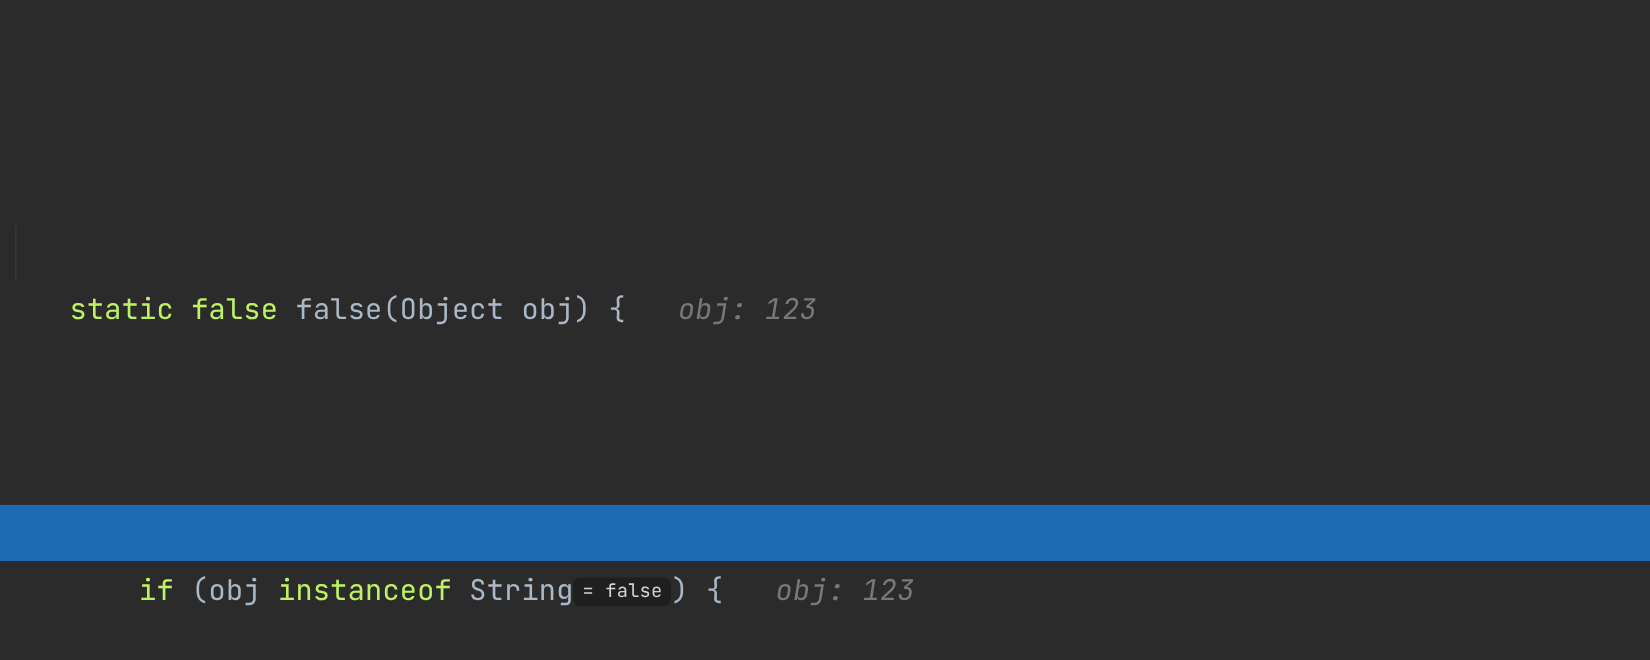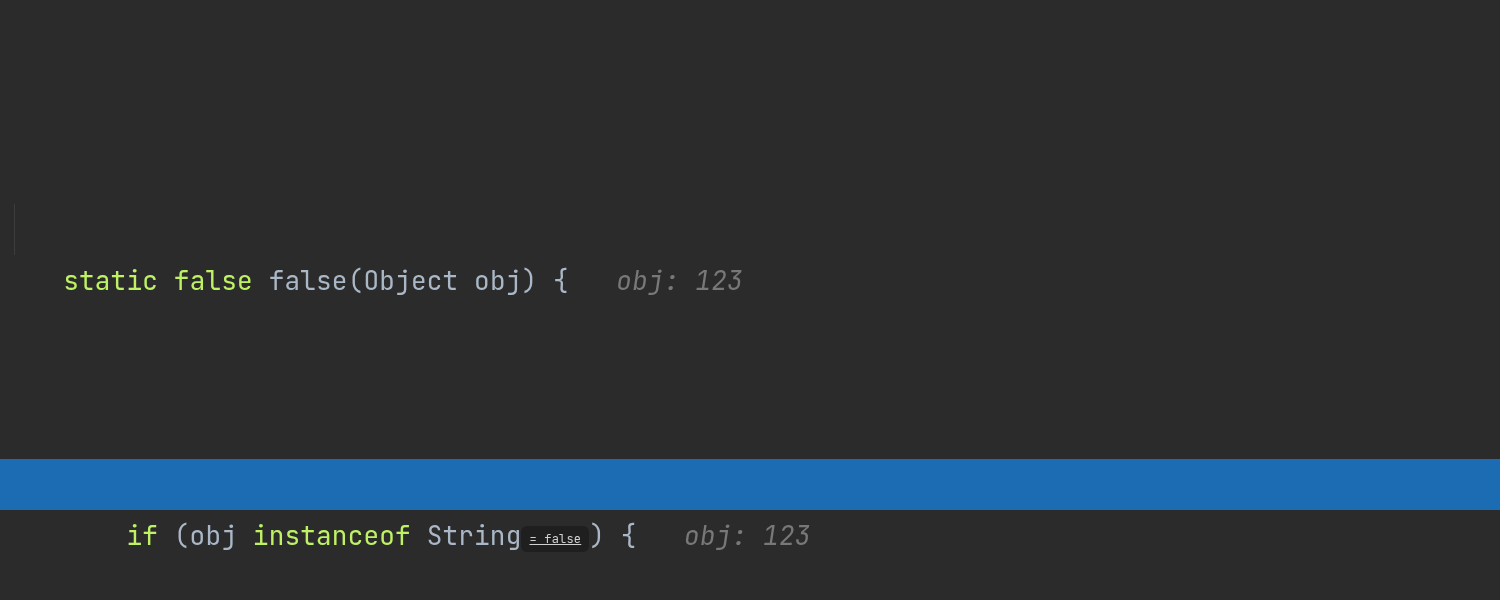--- a/index.html
+++ b/index.html
@@ -32,29 +32,28 @@
     background: #3d3d3d;
   }
   .hl-line {
     background: #1b6cb3;
     height: 51px;
   }
   .kw   { color: #bef264; }
   .hint { color: #787878; font-style: italic; }
   .badge {
     display: inline-block;
-    font-size: 12px;
+    font-size: 17px;
     line-height: 26px;
     padding: 0 8px;
     border-radius: 6px;
     background: rgba(120,120,120,0.25);
     color: #8e8e8e;
     font-style: normal;
     vertical-align: 2px;
-    text-decoration: underline;
   }
   .hl-line .badge {
     background: rgba(0,0,0,0.28);
     color: #d0d0d0;
   }
 </style>
 </head>
 <body>
 
 <div class="editor">

